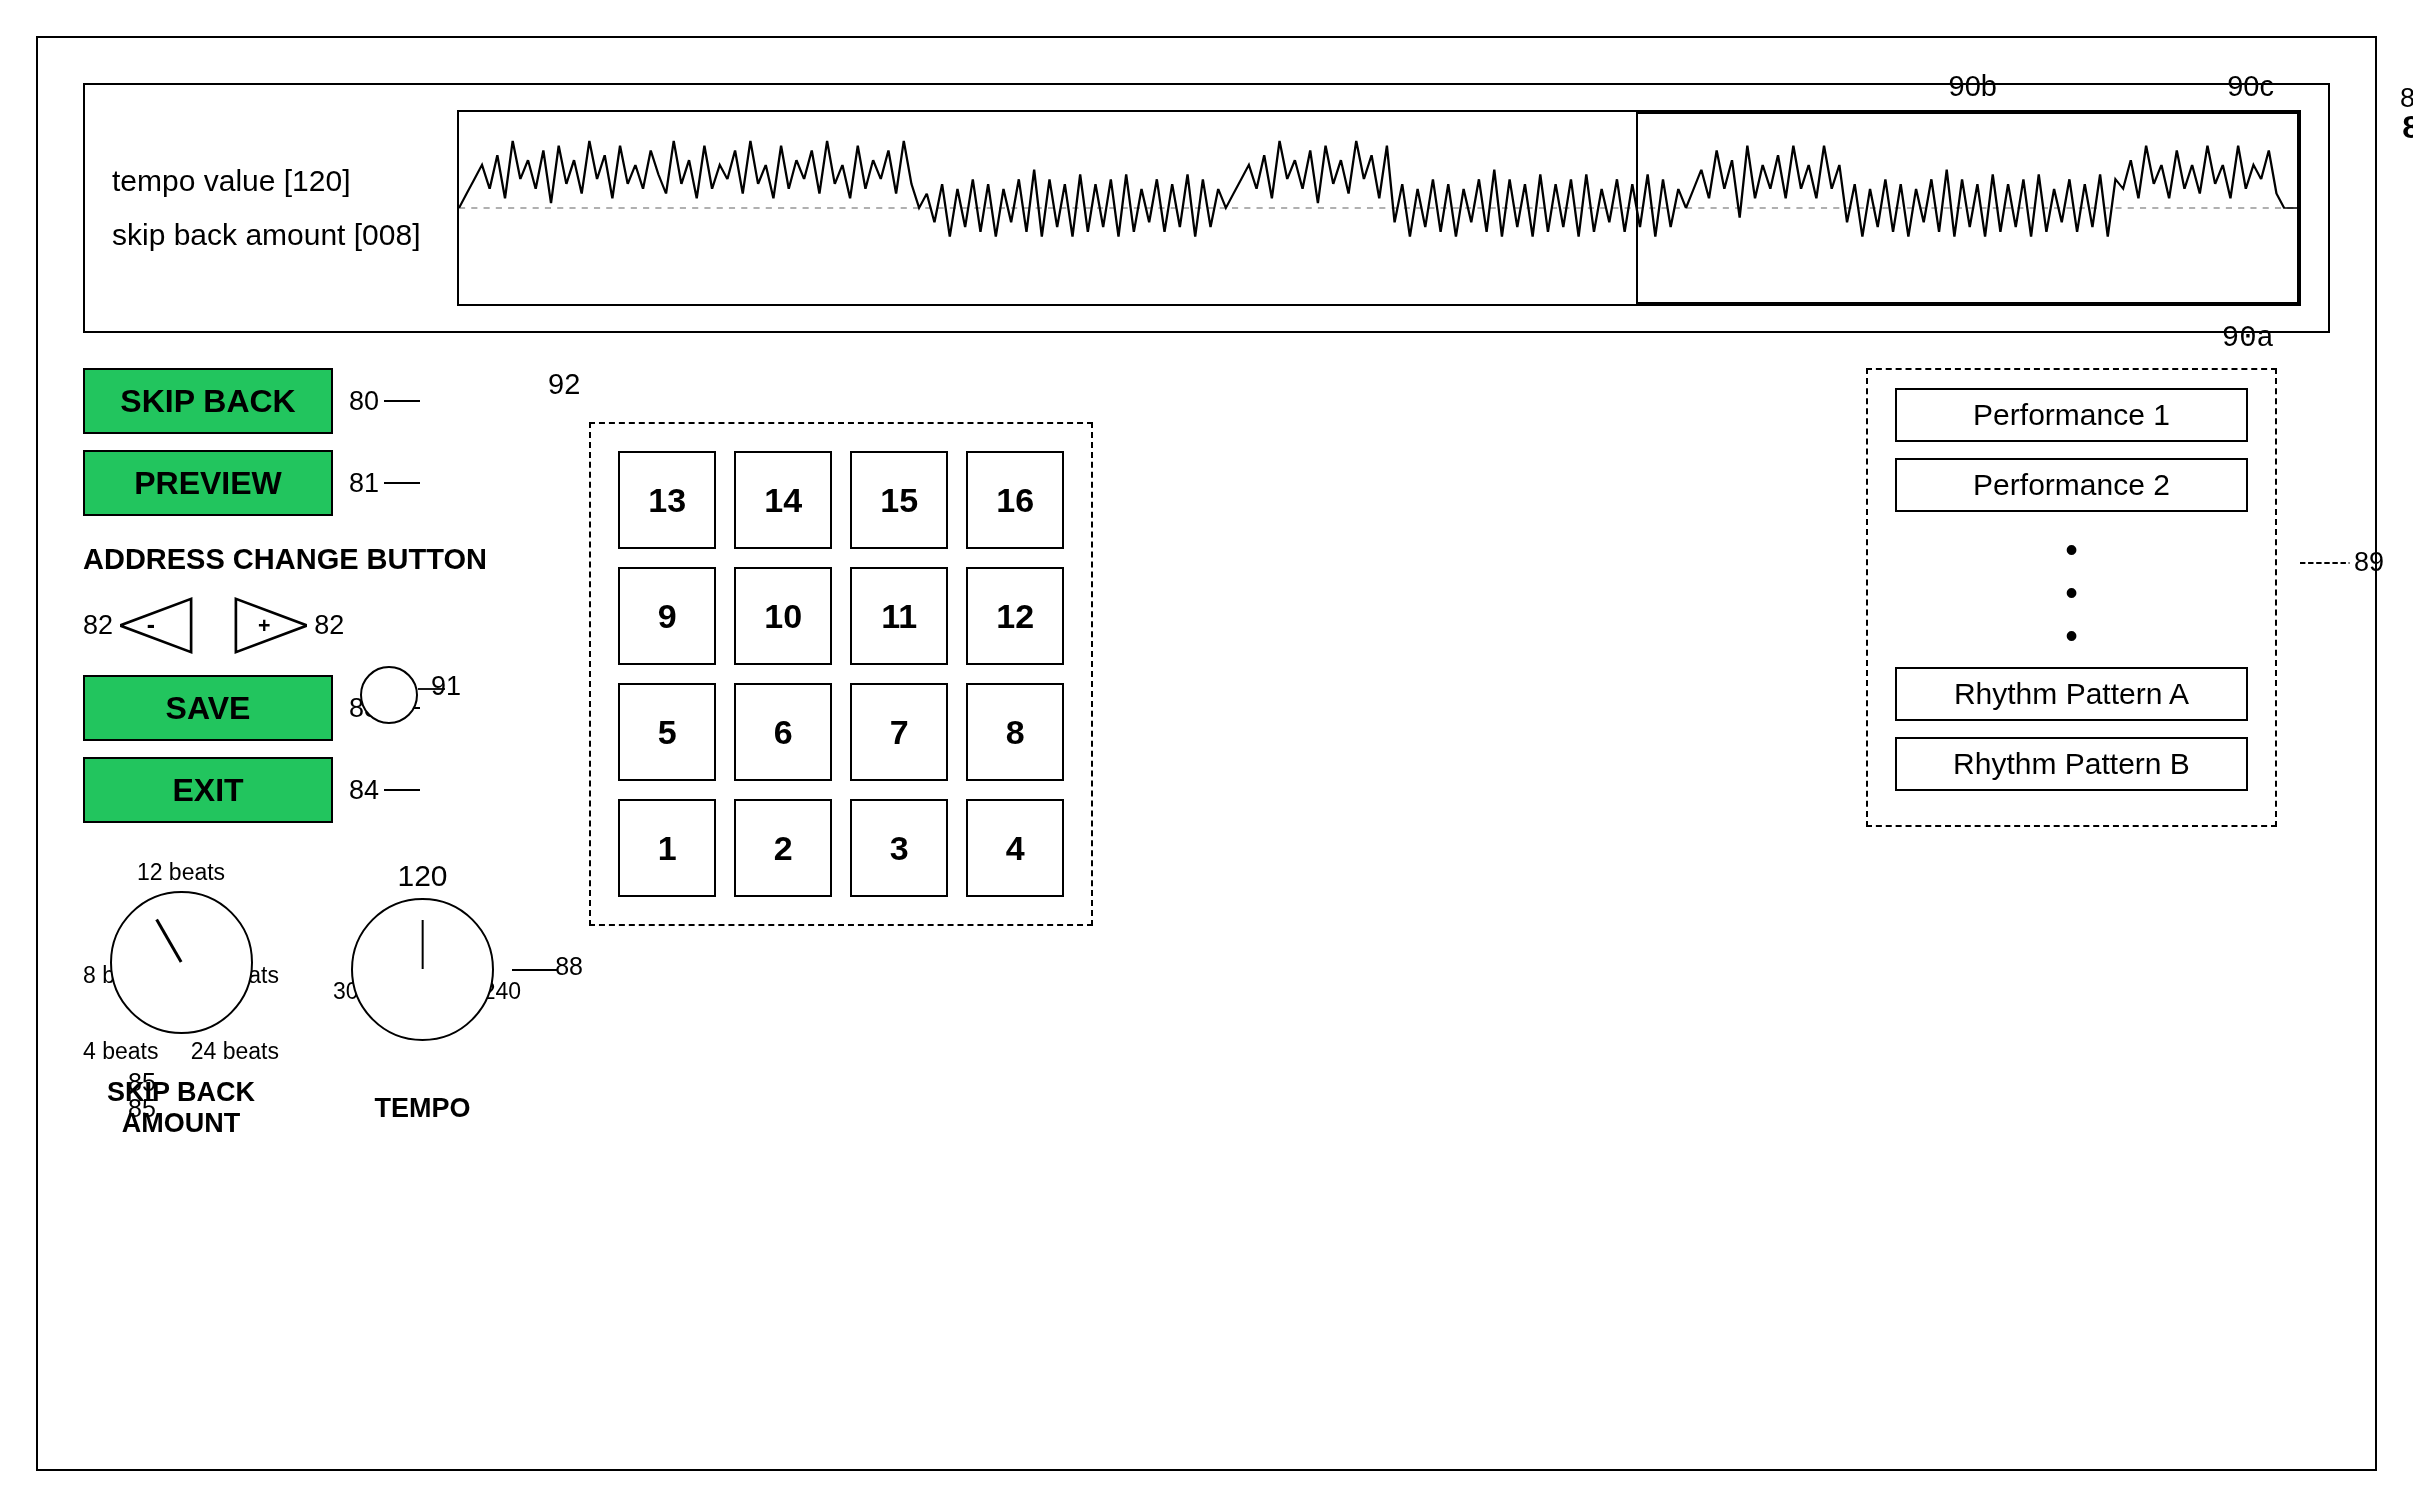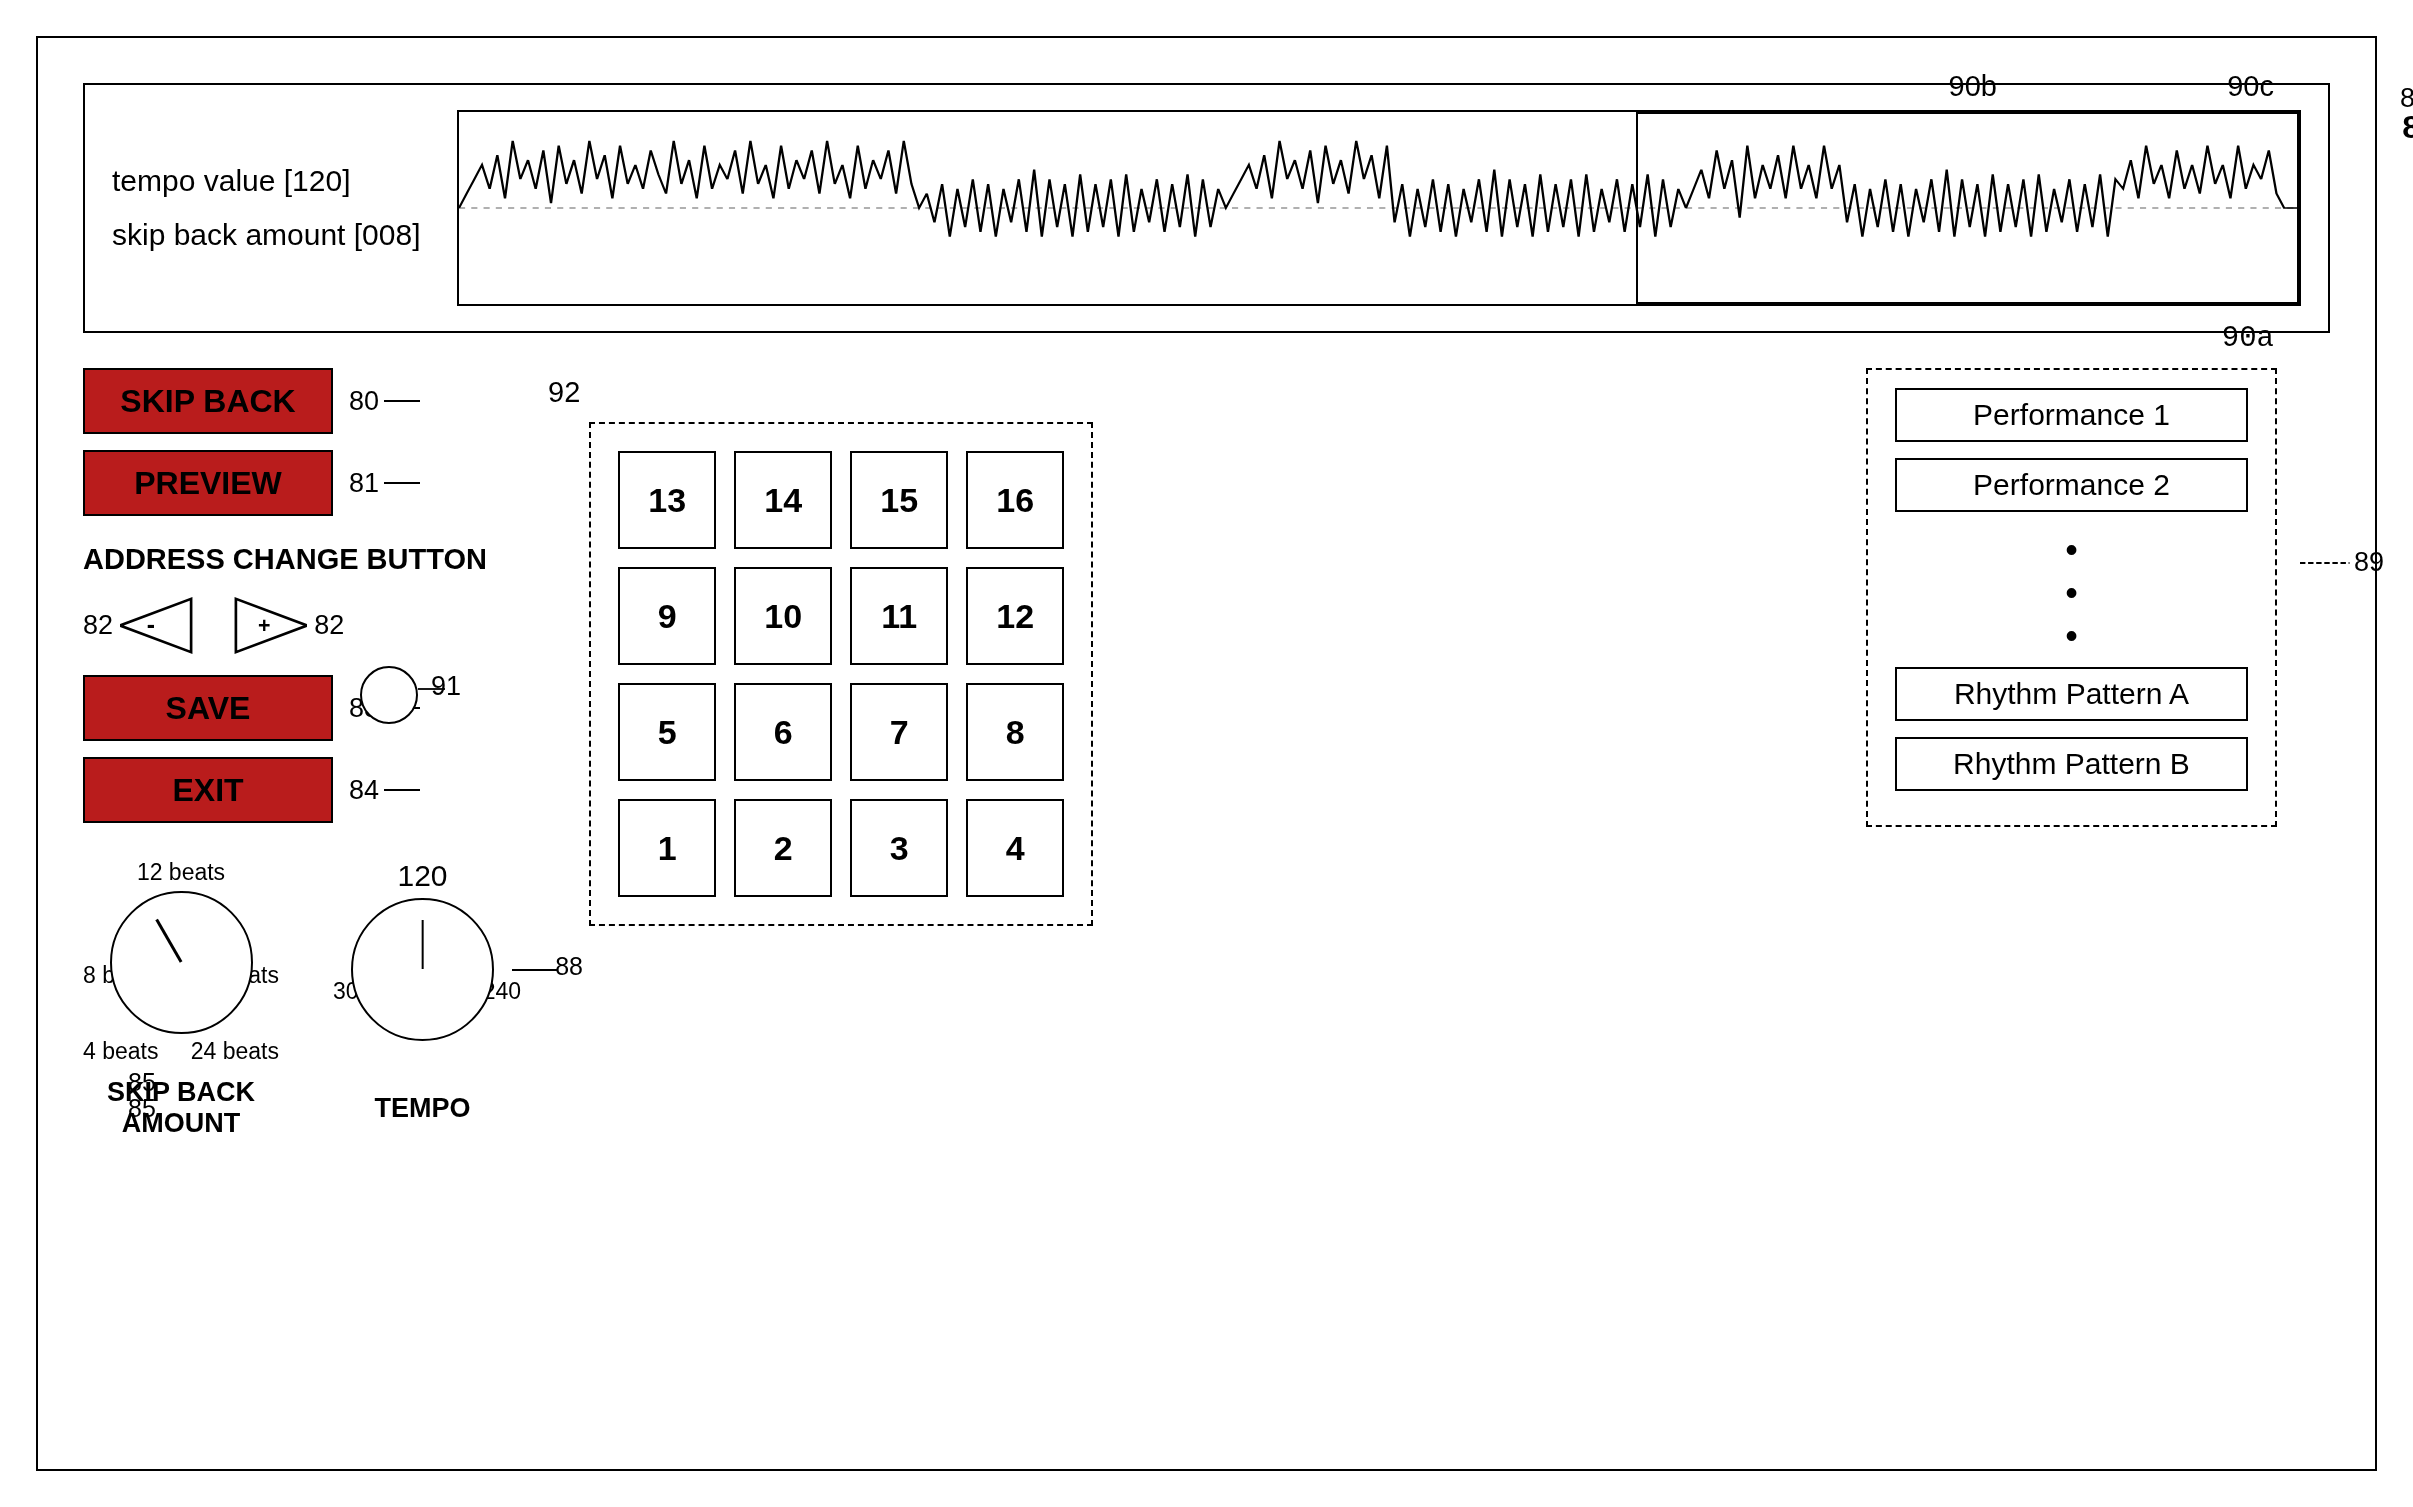--- a/index.html
+++ b/index.html
@@ -107,21 +107,21 @@
     
     .left-panel {
       width: 429px;
       position: relative;
       flex-shrink: 0;
     }
 
     
     .btn-rect {
       border: 2.7px solid #000;
-      background: #b91c1c;
+      background: #22c55e;
       font-size: 32px;
       font-weight: bold;
       padding: 12.5px 18px;
       text-align: center;
       cursor: pointer;
       display: block;
       width: 250px;
     }
 
     .skip-back-btn { margin-bottom: 16px; }
@@ -442,21 +442,21 @@
           <div class="knob-bottom-label">TEMPO</div>
         </div>
 
       </div>
     </div>
 
 
     <div class="center-panel">
 
       <div style="display:flex; align-items:flex-start;">
-        <span class="ref-num" style="font-size:29px; margin-right:9px; margin-top:8px;">92</span>
+        <span class="ref-num" style="font-size:29px; margin-right:9px; margin-top:0;">92</span>
         <div class="number-grid-container">
           <div class="number-grid">
 
             <div class="number-cell">13</div>
             <div class="number-cell">14</div>
             <div class="number-cell">15</div>
             <div class="number-cell">16</div>
 
             <div class="number-cell">9</div>
             <div class="number-cell">10</div>

